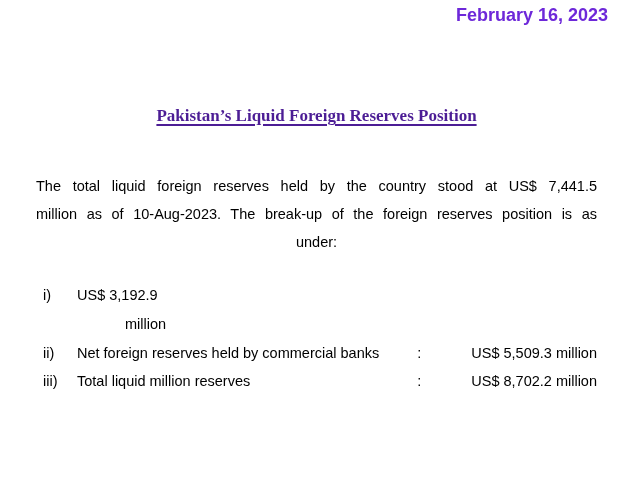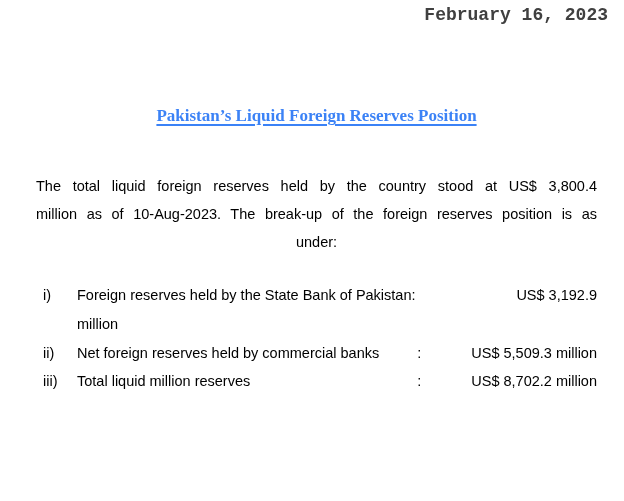--- a/index.html
+++ b/index.html
@@ -14,37 +14,37 @@
     background: #ffffff;
     color: #000000;
     font-family: "Liberation Sans", sans-serif;
     font-size: 14.5px;
     overflow: hidden;
   }
   .doc-date {
     position: absolute;
     top: 5px;
     right: 16px;
-    font-family: Liberation Mono, monospace;
+    font-family: Liberation Sans, sans-serif;
     font-weight: bold;
     font-size: 18px;
-    color: #404040;
+    color: #6d28d9;
     white-space: nowrap;
   }
   .doc-title {
     position: absolute;
     top: 106px;
     left: 36px;
     width: 561px;
     margin: 0;
     text-align: center;
     font-family: "Liberation Serif", serif;
     font-weight: bold;
     font-size: 17px;
-    color: #3b82f6;
+    color: #4c1d95;
   }
   .doc-title .title-text {
     text-decoration: underline;
     text-decoration-thickness: 1.8px;
     text-underline-offset: 3px;
   }
   .para {
     position: absolute;
     left: 36px;
     width: 561px;
@@ -80,20 +80,21 @@
     flex: 1 1 auto;
     min-width: 0;
   }
   .split-line {
     display: flex;
     justify-content: space-between;
     align-items: baseline;
   }
   .wrap-line {
     line-height: 28.8px;
+    margin-left: 48px;
   }
   .flex-label { flex: 1 1 auto; }
   .flex-colon {
     flex: 0 0 auto;
     margin-right: 14px;
   }
   .flex-value {
     flex: 0 0 auto;
     text-align: right;
     margin-left: 36px;
@@ -104,32 +105,31 @@
 
 <div class="page">
 
   <div class="doc-date">February 16, 2023</div>
 
   <h1 class="doc-title">
     <span class="title-text">Pakistan’s Liquid Foreign Reserves Position</span>
   </h1>
 
   <div class="para para-intro">
-    <div class="jline">The total liquid foreign reserves held by the country stood at US$ 3,800.4</div>
+    <div class="jline">The total liquid foreign reserves held by the country stood at US$ 7,441.5</div>
     <div class="jline">million as of 10-Aug-2023. The break-up of the foreign reserves position is as</div>
     <div class="lastline">under:</div>
   </div>
 
   <div class="reserves-list">
 
     <div class="list-row">
       <span class="list-marker">i)</span>
       <span class="list-content">
         <span class="split-line">
-          <span>Foreign reserves held by the State Bank of Pakistan:</span>
           <span>US$ 3,192.9</span>
         </span>
         <span class="wrap-line" style="display:block;">million</span>
       </span>
     </div>
 
     <div class="list-row">
       <span class="list-marker">ii)</span>
       <span class="flex-label">Net foreign reserves held by commercial banks</span>
       <span class="flex-colon">:</span>

